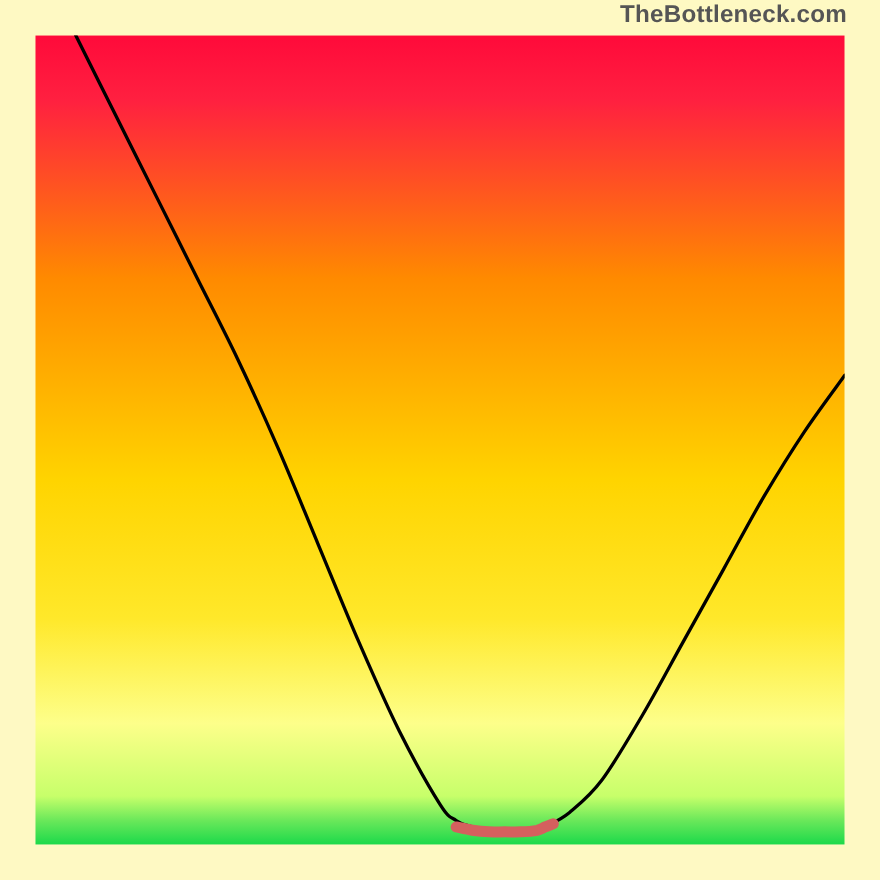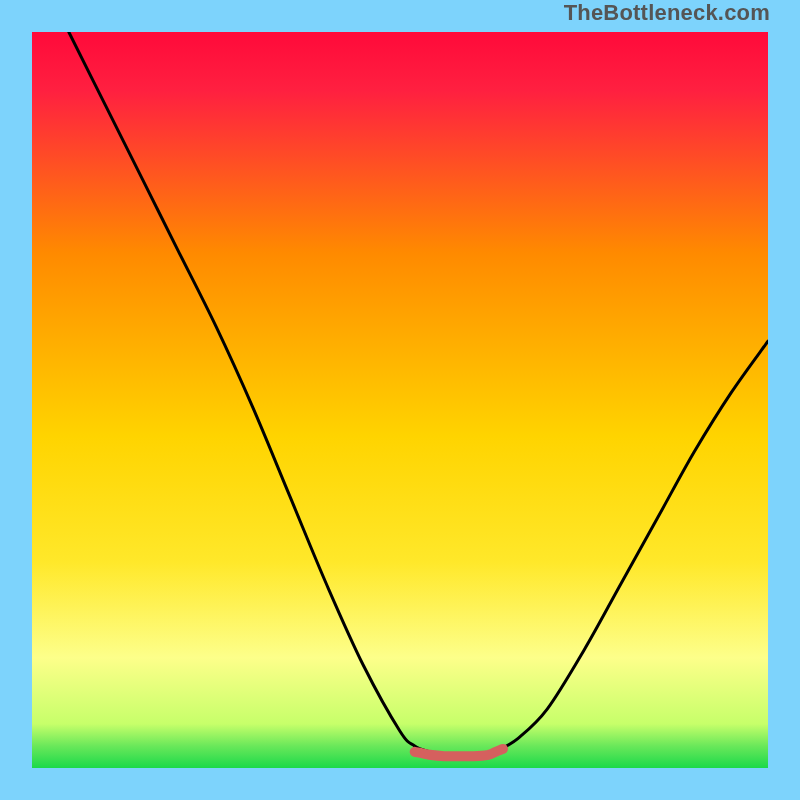--- a/index.html
+++ b/index.html
@@ -10,21 +10,21 @@
     background: #000;
     font-family: Arial, Helvetica, sans-serif;
     overflow: hidden;
   }
   .frame {
     position: absolute;
     left: 0;
     top: 0;
     width: 800px;
     height: 800px;
-    background: #7dd3fc;
+    background: #fef9c3;
   }
   .plot-area {
     position: absolute;
     left: 32px;
     top: 32px;
     width: 736px;
     height: 736px;
     overflow: hidden;
   }
   .bg {

